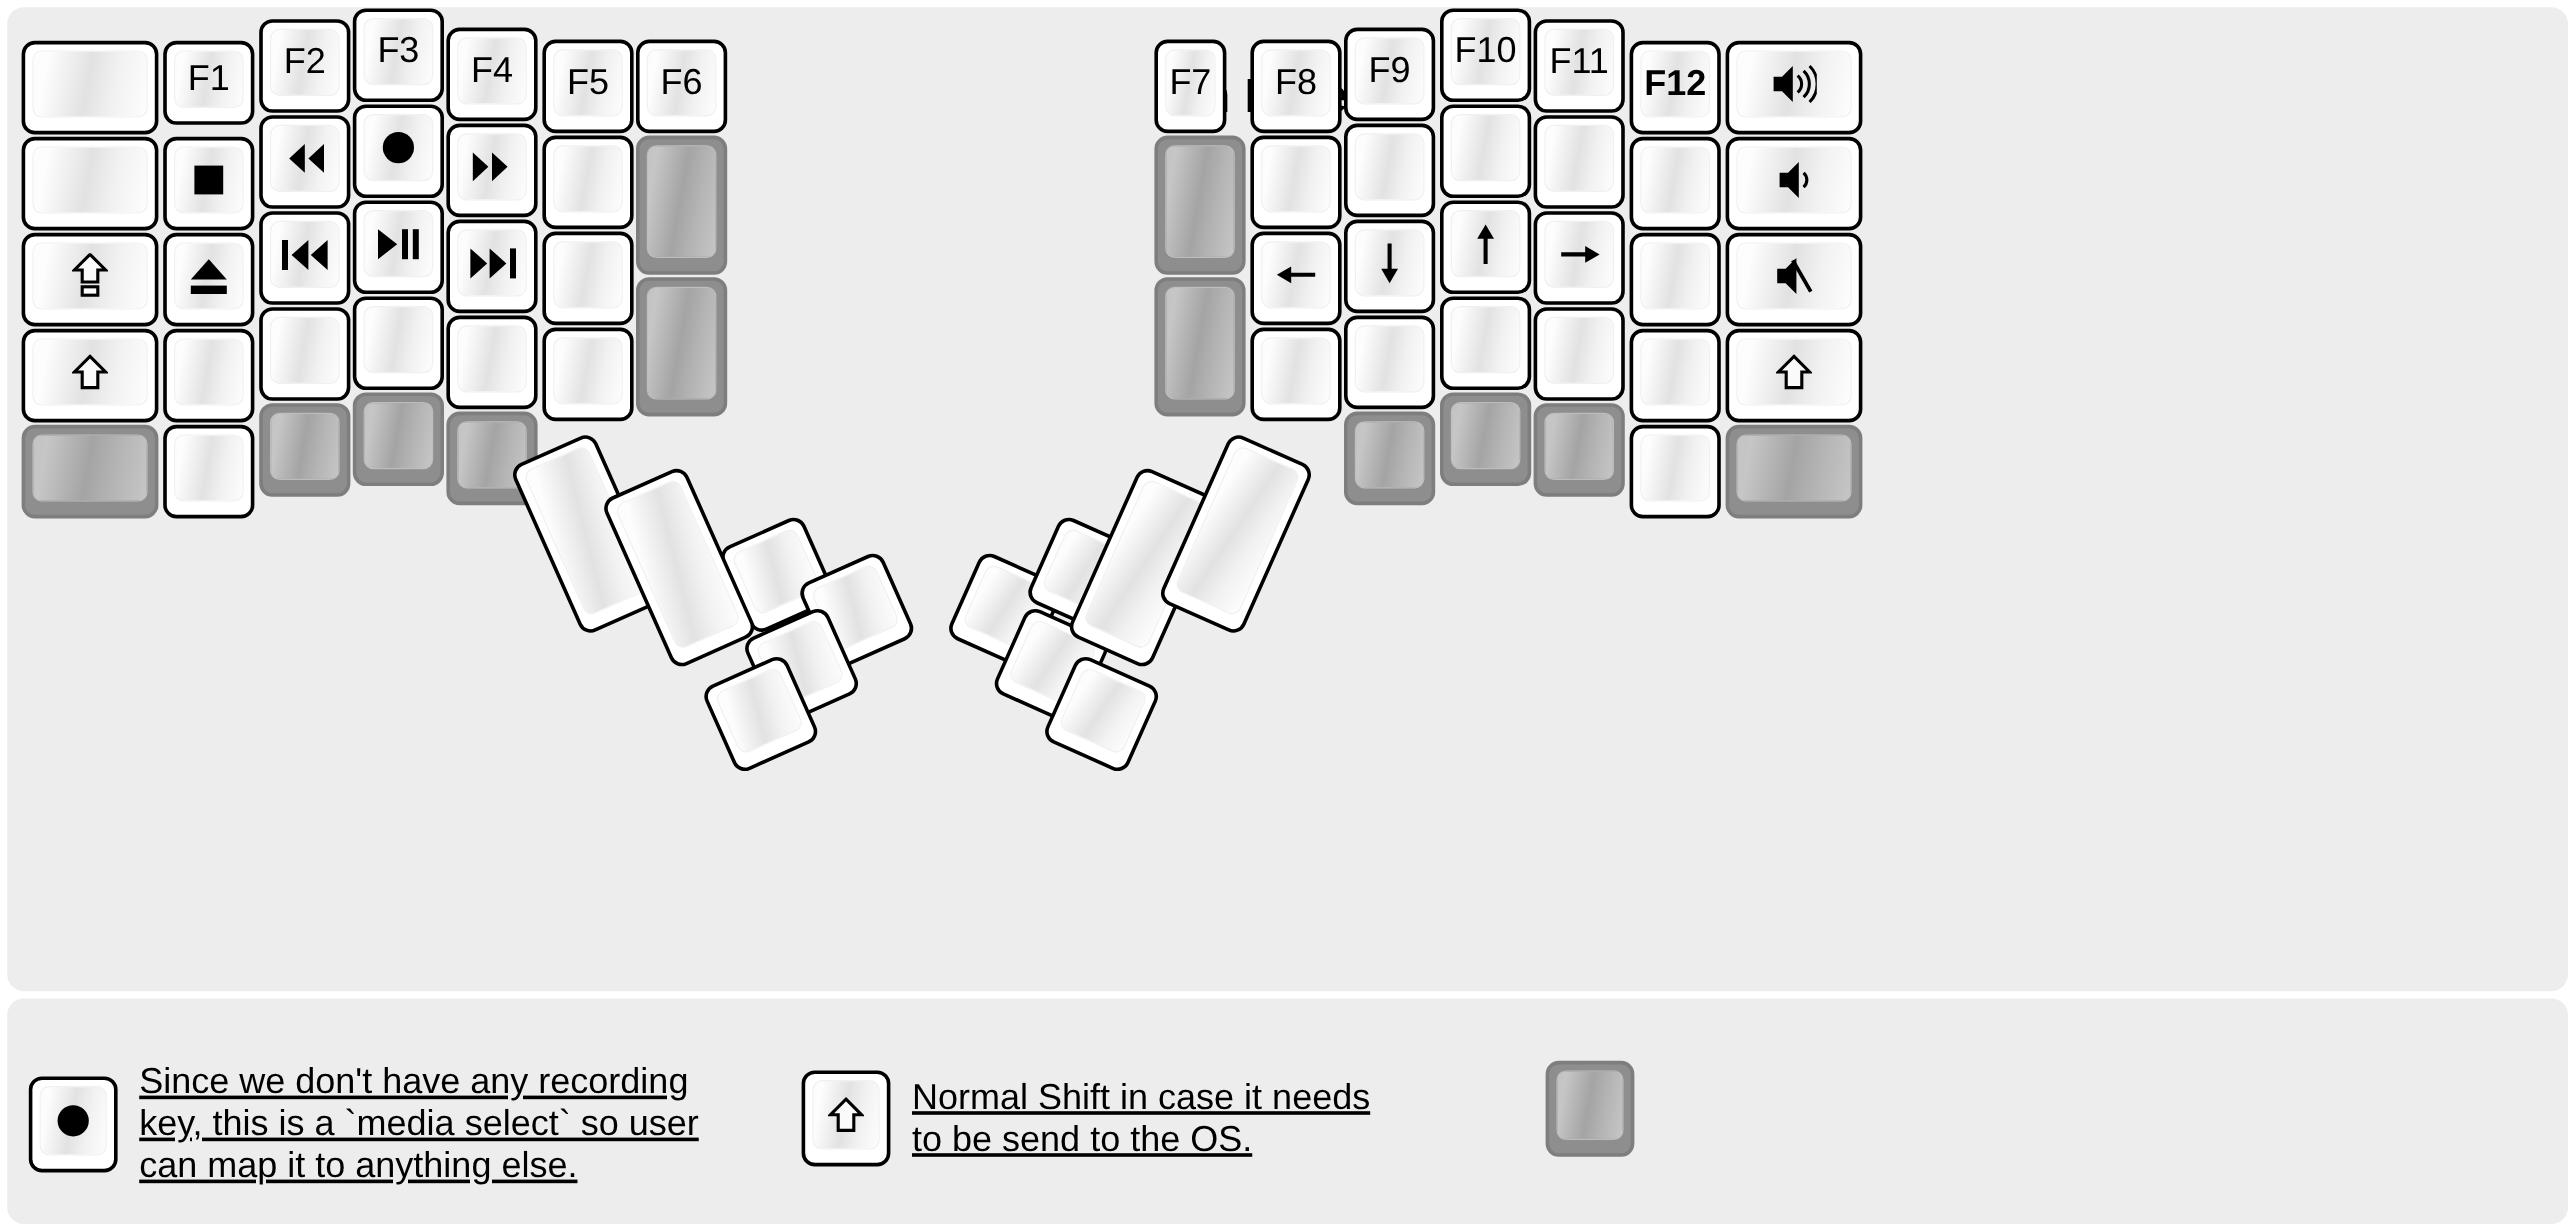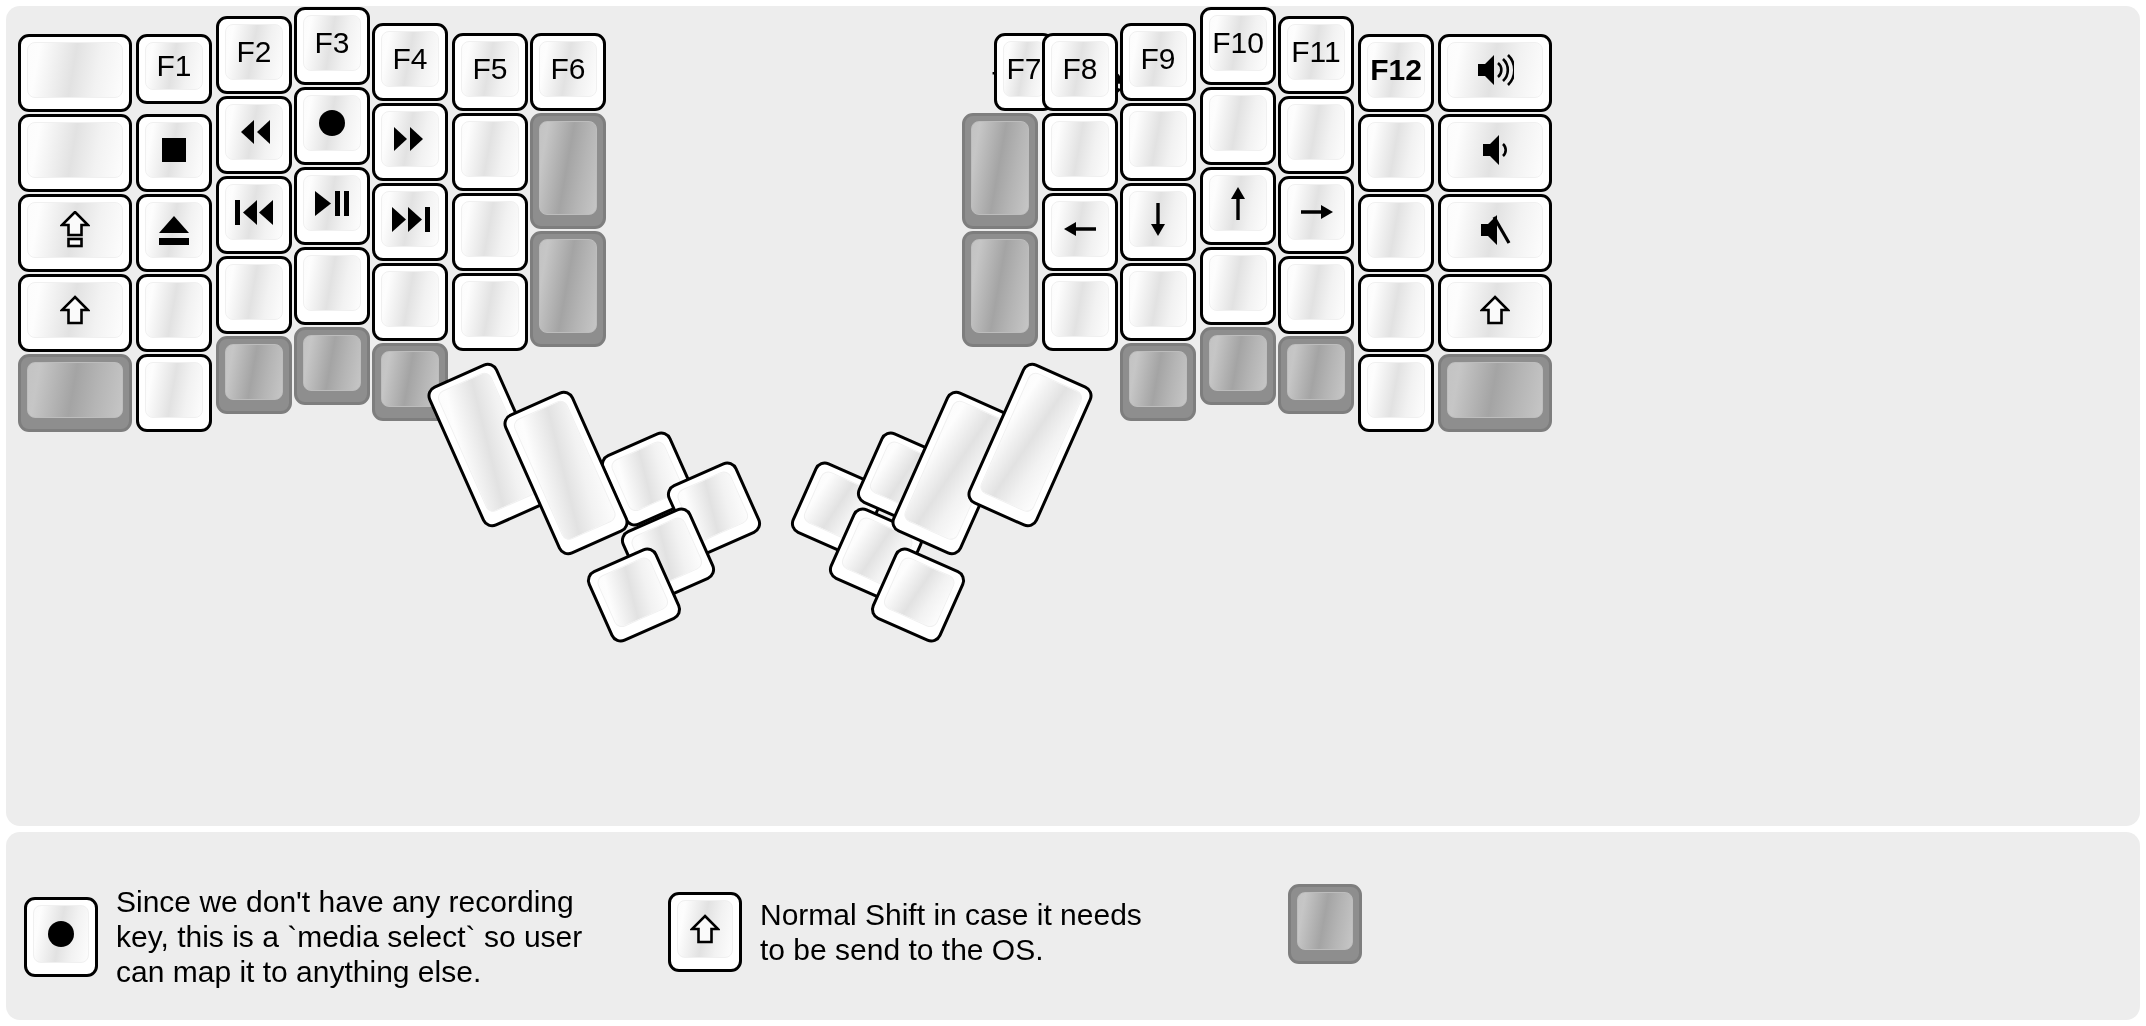--- a/index.html
+++ b/index.html
@@ -93,20 +93,21 @@
     background: linear-gradient(100deg,#c3c3c3 0%, #c6c6c6 12%, #a4a4a4 48%, #b5b5b5 72%, #c6c6c6 100%);
     border-color: #bdbdbd;
   }
   .legend-text {
     margin-left: 18px;
     font-family: "Liberation Sans", sans-serif;
     font-size: 30px;
     line-height: 1.17;
     color: #000;
     white-space: pre-line;
+    text-decoration: underline;
   }
   #layer-title {
     position: absolute;
     left: 992px;
     top: 58px;
     font-family: "Liberation Sans", sans-serif;
     font-size: 40px;
     color: #000;
     white-space: nowrap;
   }
@@ -314,21 +315,21 @@
         <div class="cap"></div>
       </div>
       <div class="key" style="left: 528px; top: 396px; width: 76px; height: 154px; transform: rotate(-24deg); transform-origin: 50% 50%;">
         <div class="cap"></div>
       </div>
       <div class="key" style="left: 596px; top: 556px; width: 76px; height: 78px; transform: rotate(-24deg); transform-origin: 50% 50%;">
         <div class="cap"></div>
       </div>
     </div>
   <div id="right-half">
-      <div class="key" style="left: 962px; top: 33px; width: 60px; height: 78px; margin-left: 32px;">
+      <div class="key" style="left: 962px; top: 33px; width: 60px; height: 78px;">
         <div class="cap">
           <span class="lbl">F7</span>
         </div>
       </div>
       <div class="key trns" style="left: 962px; top: 113px; width: 76px; height: 116px;">
         <div class="cap"></div>
       </div>
       <div class="key trns" style="left: 962px; top: 231px; width: 76px; height: 116px;">
         <div class="cap"></div>
       </div>

